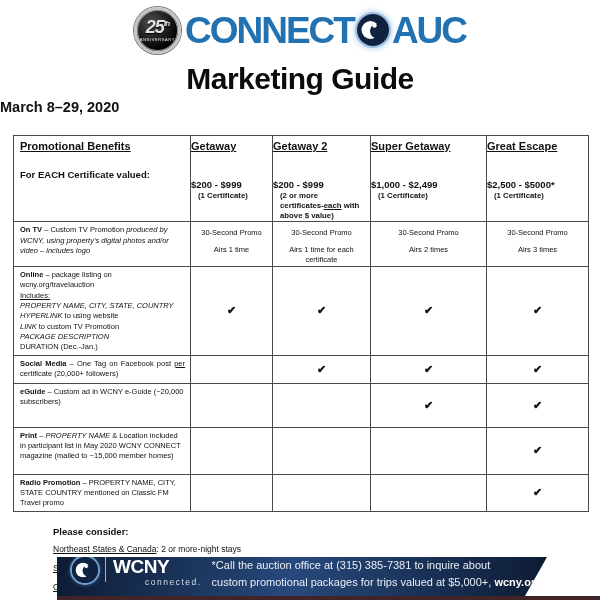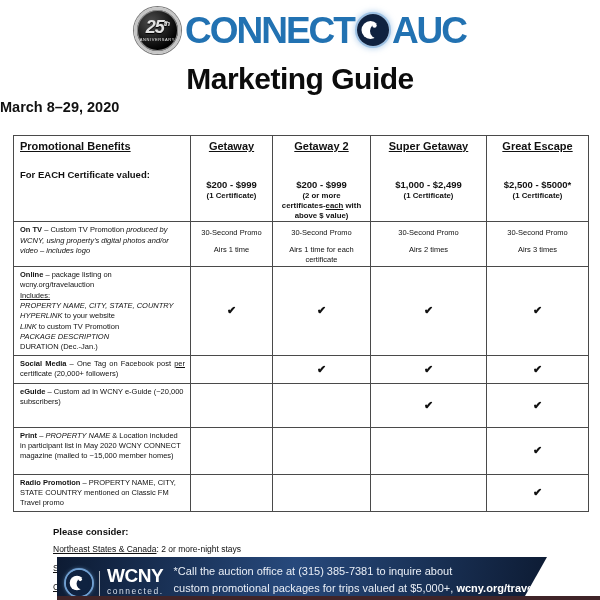--- a/index.html
+++ b/index.html
@@ -25,21 +25,21 @@
   .pbs-circle{width:32px;height:32px;border-radius:50%;margin:0 3px;flex:none;
     box-shadow:0 0 0 2px #9ec2e4, 0 0 6px 2px rgba(120,170,220,.65);}
   .pbs-circle svg{display:block;width:100%;height:100%;}
   h1{font-size:30px;font-weight:700;text-align:center;margin:7px 0 0;letter-spacing:-.5px;color:#0c0c0c;}
   .subtitle{font-size:14.5px;font-weight:bold;margin-top:3px;}
 
   
   table{border-collapse:collapse;table-layout:fixed;margin:20px 0 0 13px;width:575px;}
   th,td{border:1px solid var(--border);padding:0;vertical-align:top;box-sizing:border-box;}
   thead tr{height:80px;}
-  .col-head{text-align:center;padding-top:4px;}
+  .col-head{text-align:left;padding-top:4px;}
   .col-name{font-size:11px;font-weight:bold;text-decoration:underline;}
   .col-price{font-size:9.5px;font-weight:bold;margin-top:27px;}
   .col-note{font-size:7.8px;font-weight:bold;margin-top:1px;padding:0 7px;line-height:1.3;}
   .ph{text-align:left;padding:4px 6px;}
   .ph-title{font-size:11px;font-weight:bold;text-decoration:underline;}
   .ph-sub{font-size:9.5px;font-weight:bold;margin-top:17px;}
   td.lbl{font-size:7.5px;line-height:1.38;padding:3px 5px 2px 6px;}
   td.promo{text-align:center;font-size:7.5px;padding-top:6px;line-height:1.4;}
   .promo-l2{margin-top:6px;}
   td.chk{text-align:center;vertical-align:middle;font-size:11px;font-weight:bold;}
@@ -53,26 +53,26 @@
   
   .consider{margin:14px 0 0 53px;}
   .consider-h{font-size:9.5px;font-weight:bold;margin-bottom:7px;}
   .consider-item{font-size:8.5px;margin-bottom:9px;}
 
   
   .footer-bar{
     position:absolute;left:57px;top:557px;width:490px;height:39px;box-sizing:border-box;
     background:linear-gradient(100deg,#0d1b33 0%,#27497c 48%,#0d1b33 100%);
     clip-path:polygon(0 0,100% 0,calc(100% - 22px) 100%,0 100%);
-    display:flex;align-items:flex-end;padding-left:9px;color:#fff;
+    display:flex;align-items:flex-start;padding-left:15px;color:#fff;
   }
   .footer-pbs{width:26px;height:26px;margin:0;box-shadow:0 0 0 2px #6f9ed0, 0 0 4px 1px rgba(110,160,210,.8);}
   .footer-divider{width:1px;height:25px;background:rgba(255,255,255,.65);margin:0 7px;flex:none;}
   .wcny-name{font-size:19px;font-weight:800;letter-spacing:-.5px;line-height:1;}
-  .wcny-tag{font-size:8.5px;color:#d7dfeb;letter-spacing:1.5px;margin-top:1px;}
+  .wcny-tag{font-size:8.5px;color:#d7dfeb;letter-spacing:1.5px;margin-top:1px;margin-left:32px;}
   .footer-text{margin-left:10px;font-size:11px;line-height:1.5;color:#e9eef6;white-space:nowrap;}
   .footer-text .b{color:#fff;}
   .maroon-strip{position:absolute;left:57px;right:0;top:596px;height:4px;background:#402428;}
 </style>
 </head>
 <body>
 
 <div>
 
   <div class="logo-row">
@@ -149,21 +149,21 @@
         <td class="promo">
             <div>30-Second Promo</div>
             <div class="promo-l2">Airs 3 times</div>
           </td>
       </tr>
       <tr class="r-online">
         <td class="lbl">
           <div><span class="b">Online</span><span> – package listing on wcny.org/travelauction</span></div>
           <div class="u">Includes:</div>
           <div class="i">PROPERTY NAME, CITY, STATE, COUNTRY</div>
-          <div><span class="i">HYPERLINK</span><span> to your website</span></div>
+          <div><span class="i">HYPERLINK</span><span> to using website</span></div>
           <div><span class="i">LINK</span><span> to custom TV Promotion</span></div>
           <div class="i">PACKAGE DESCRIPTION</div>
           <div>DURATION (Dec.-Jan.)</div>
         </td>
         <td class="chk">✔</td>
         <td class="chk">✔</td>
         <td class="chk">✔</td>
         <td class="chk">✔</td>
       </tr>
       <tr class="r-social">

